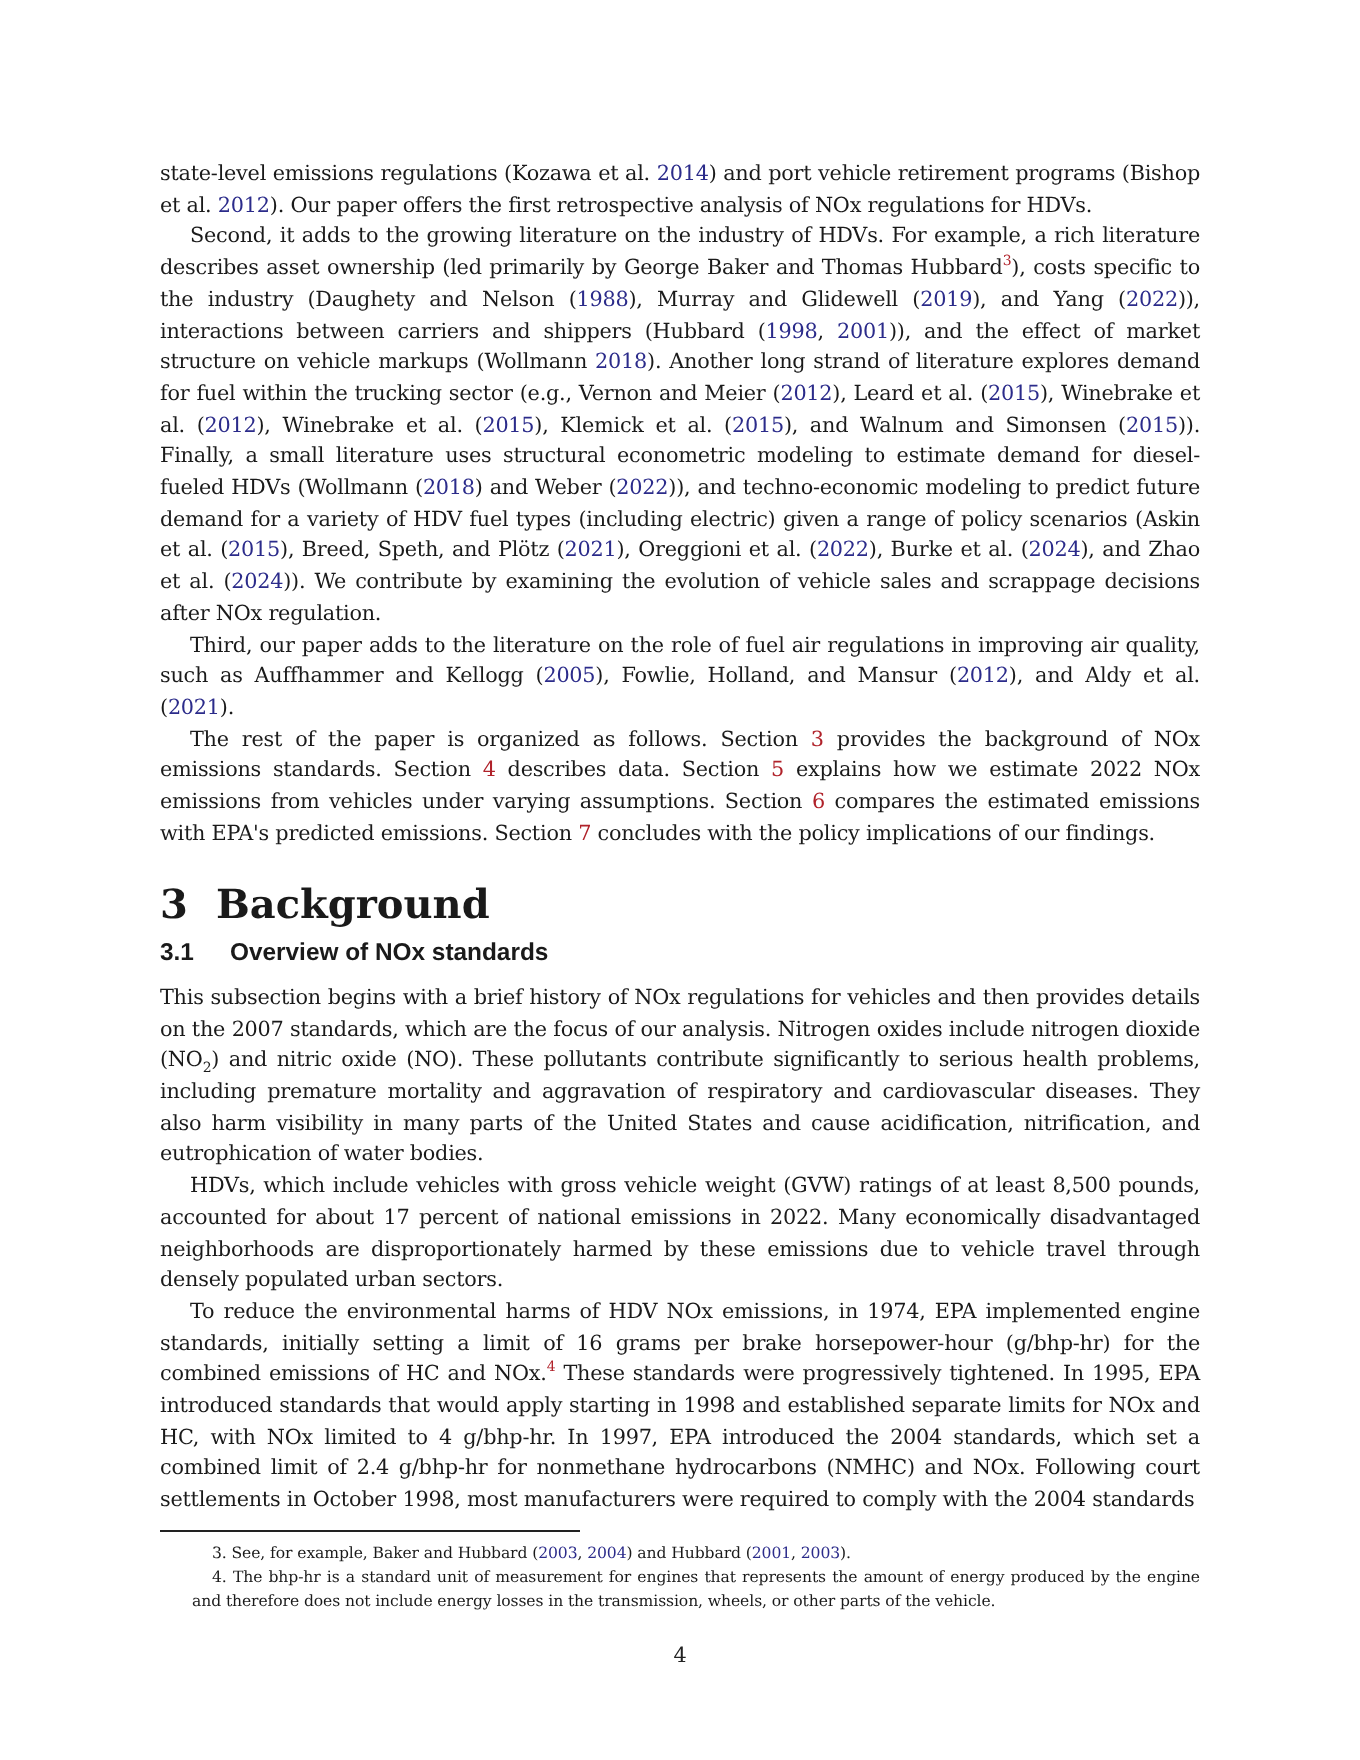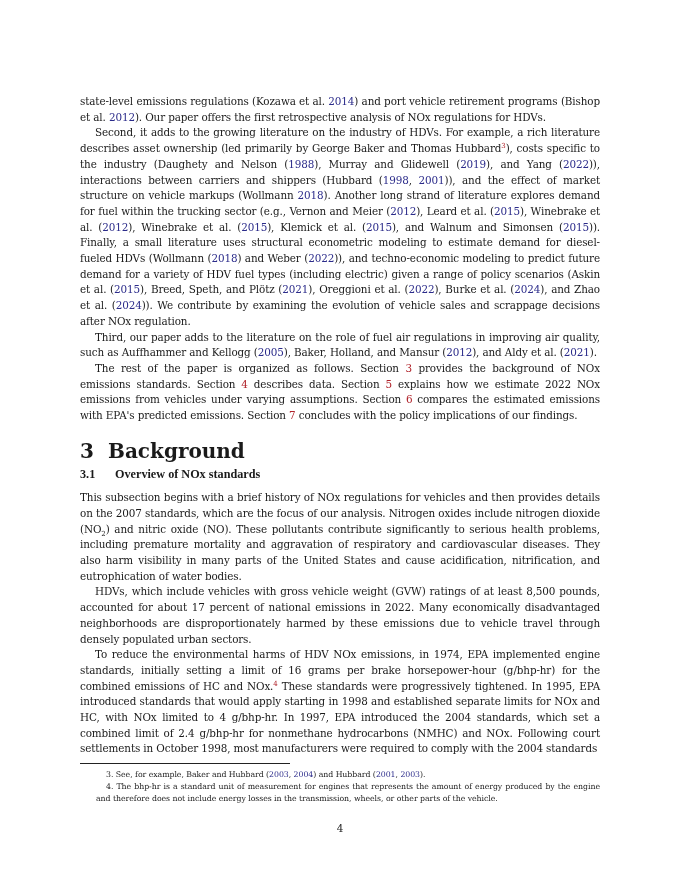--- a/index.html
+++ b/index.html
@@ -1,56 +1,56 @@
 <!DOCTYPE html>
 <html><head>
   <meta charset="utf-8">
   <style>
     html, body { margin: 0; padding: 0; background: #ffffff; }
     body { width: 680px; height: 880px; position: relative; overflow: hidden; }
     .page {
-      position: absolute; left: 80px; top: 94px; width: 520px;
+      position: absolute; left: 80px; top: 80px; width: 520px;
       font-family: "DejaVu Serif", "Liberation Serif", serif;
       font-size: 10.4px; line-height: 15.7px; color: #1a1a1a;
       text-align: justify; hyphens: auto; letter-spacing: -0.12px;
     }
     .page p { margin: 0; }
     .indent { text-indent: 15px; }
     .cite { color: #2b2b8a; }
     .ref { color: #b0222a; }
     sup { font-size: 7px; line-height: 0; vertical-align: super; }
     sub { font-size: 7px; line-height: 0; vertical-align: sub; }
     .h-section {
       font-family: "DejaVu Serif", "Liberation Serif", serif; font-weight: bold;
       font-size: 20px; margin: 20px 0 8px 0; text-align: left; letter-spacing: 0;
     }
     .h-section .num { display: inline-block; width: 28px; }
     .h-sub {
-      font-family: Liberation Serif, serif; font-weight: bold;
+      font-family: Liberation Sans, sans-serif; font-weight: bold;
       font-size: 12.2px; margin: 2px 0 7px 0; text-align: left; letter-spacing: 0;
     }
     .h-sub .num { display: inline-block; width: 35px; }
     .fn-rule { width: 210px; border-top: 0.8px solid #222; margin: 6px 0 5px 0; }
     .footnotes { font-size: 7.8px; line-height: 12px; letter-spacing: -0.05px; }
     .footnotes p { text-indent: 10px; margin-left: 16px; }
     .pagenum {
       position: absolute; left: 0; width: 680px; top: 822px; text-align: center;
       font-family: "DejaVu Serif", "Liberation Serif", serif; font-size: 10.4px; color: #222;
     }
   </style>
 </head>
 <body>
 
 <div class="page">
 
   <p><span>state-level emissions regulations (Kozawa et al. </span><a class="cite">2014</a><span>) and port vehicle retirement programs (Bishop et al. </span><a class="cite">2012</a><span>). Our paper offers the first retrospective analysis of NOx regulations for HDVs.</span></p>
 
   <p class="indent"><span>Second, it adds to the growing literature on the industry of HDVs. For example, a rich literature describes asset ownership (led primarily by George Baker and Thomas Hubbard</span><sup><a class="ref">3</a></sup><span>), costs specific to the industry (Daughety and Nelson (</span><a class="cite">1988</a><span>), Murray and Glidewell (</span><a class="cite">2019</a><span>), and Yang (</span><a class="cite">2022</a><span>)), interactions between carriers and shippers (Hubbard (</span><a class="cite">1998</a><span>, </span><a class="cite">2001</a><span>)), and the effect of market structure on vehicle markups (Wollmann </span><a class="cite">2018</a><span>). Another long strand of literature explores demand for fuel within the trucking sector (e.g., Vernon and Meier (</span><a class="cite">2012</a><span>), Leard et al. (</span><a class="cite">2015</a><span>), Winebrake et al. (</span><a class="cite">2012</a><span>), Winebrake et al. (</span><a class="cite">2015</a><span>), Klemick et al. (</span><a class="cite">2015</a><span>), and Walnum and Simonsen (</span><a class="cite">2015</a><span>)). Finally, a small literature uses structural econometric modeling to estimate demand for diesel-fueled HDVs (Wollmann (</span><a class="cite">2018</a><span>) and Weber (</span><a class="cite">2022</a><span>)), and techno-economic modeling to predict future demand for a variety of HDV fuel types (including electric) given a range of policy scenarios (Askin et al. (</span><a class="cite">2015</a><span>), Breed, Speth, and Plötz (</span><a class="cite">2021</a><span>), Oreggioni et al. (</span><a class="cite">2022</a><span>), Burke et al. (</span><a class="cite">2024</a><span>), and Zhao et al. (</span><a class="cite">2024</a><span>)). We contribute by examining the evolution of vehicle sales and scrappage decisions after NOx regulation.</span></p>
 
-  <p class="indent"><span>Third, our paper adds to the literature on the role of fuel air regulations in improving air quality, such as Auffhammer and Kellogg (</span><a class="cite">2005</a><span>), Baker, Holland, and Mansur (</span><a class="cite">2012</a><span>), and Aldy et al. (</span><a class="cite">2021</a><span>).</span></p>
+  <p class="indent"><span>Third, our paper adds to the literature on the role of fuel air regulations in improving air quality, such as Auffhammer and Kellogg (</span><a class="cite">2005</a><span>), Fowlie, Holland, and Mansur (</span><a class="cite">2012</a><span>), and Aldy et al. (</span><a class="cite">2021</a><span>).</span></p>
 
   <p class="indent"><span>The rest of the paper is organized as follows. Section </span><a class="ref">3</a><span> provides the background of NOx emissions standards. Section </span><a class="ref">4</a><span> describes data. Section </span><a class="ref">5</a><span> explains how we estimate 2022 NOx emissions from vehicles under varying assumptions. Section </span><a class="ref">6</a><span> compares the estimated emissions with EPA's predicted emissions. Section </span><a class="ref">7</a><span> concludes with the policy implications of our findings.</span></p>
 
   <div class="h-section"><span class="num">3</span><span>Background</span></div>
 
   <div class="h-sub"><span class="num">3.1</span><span>Overview of NOx standards</span></div>
 
   <p><span>This subsection begins with a brief history of NOx regulations for vehicles and then provides details on the 2007 standards, which are the focus of our analysis. Nitrogen oxides include nitrogen dioxide (NO</span><sub>2</sub><span>) and nitric oxide (NO). These pollutants contribute significantly to serious health problems, including premature mortality and aggravation of respiratory and cardiovascular diseases. They also harm visibility in many parts of the United States and cause acidification, nitrification, and eutrophication of water bodies.</span></p>
 
   <p class="indent">HDVs, which include vehicles with gross vehicle weight (GVW) ratings of at least 8,500 pounds, accounted for about 17 percent of national emissions in 2022. Many economically disadvantaged neighborhoods are disproportionately harmed by these emissions due to vehicle travel through densely populated urban sectors.</p>

